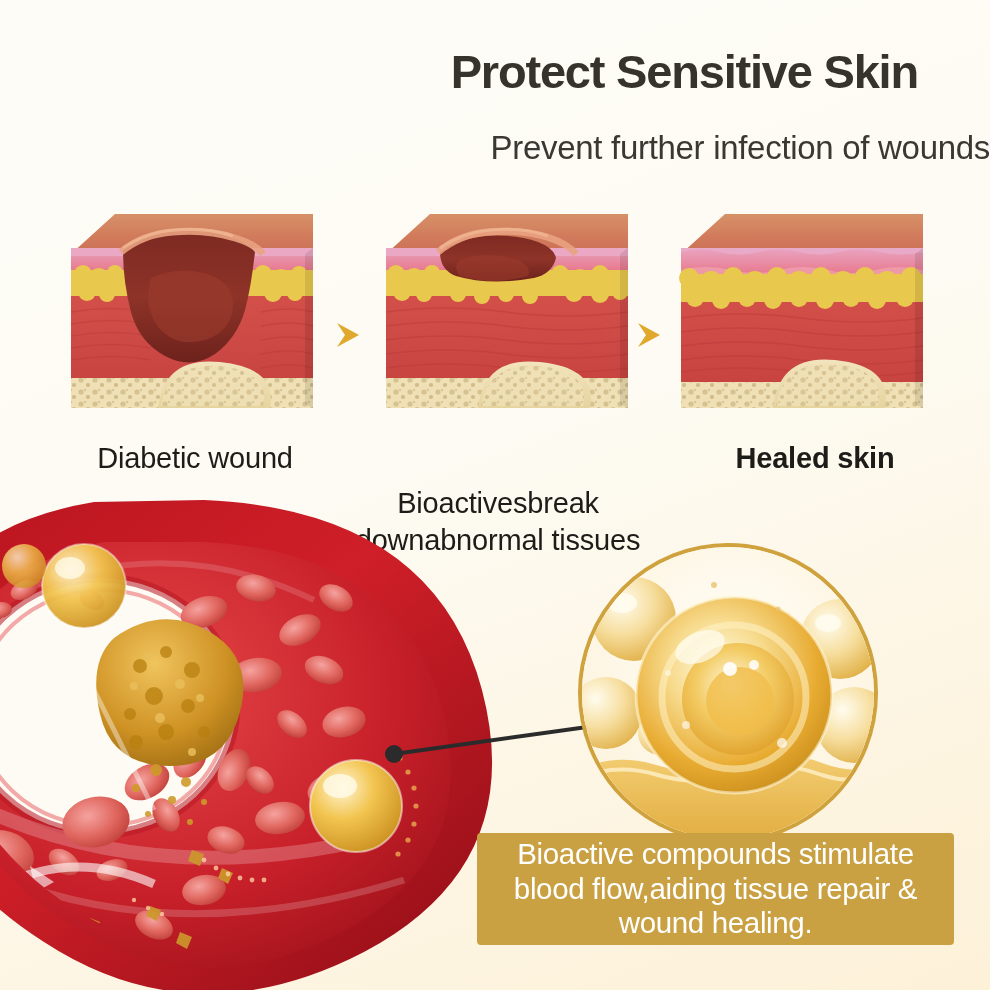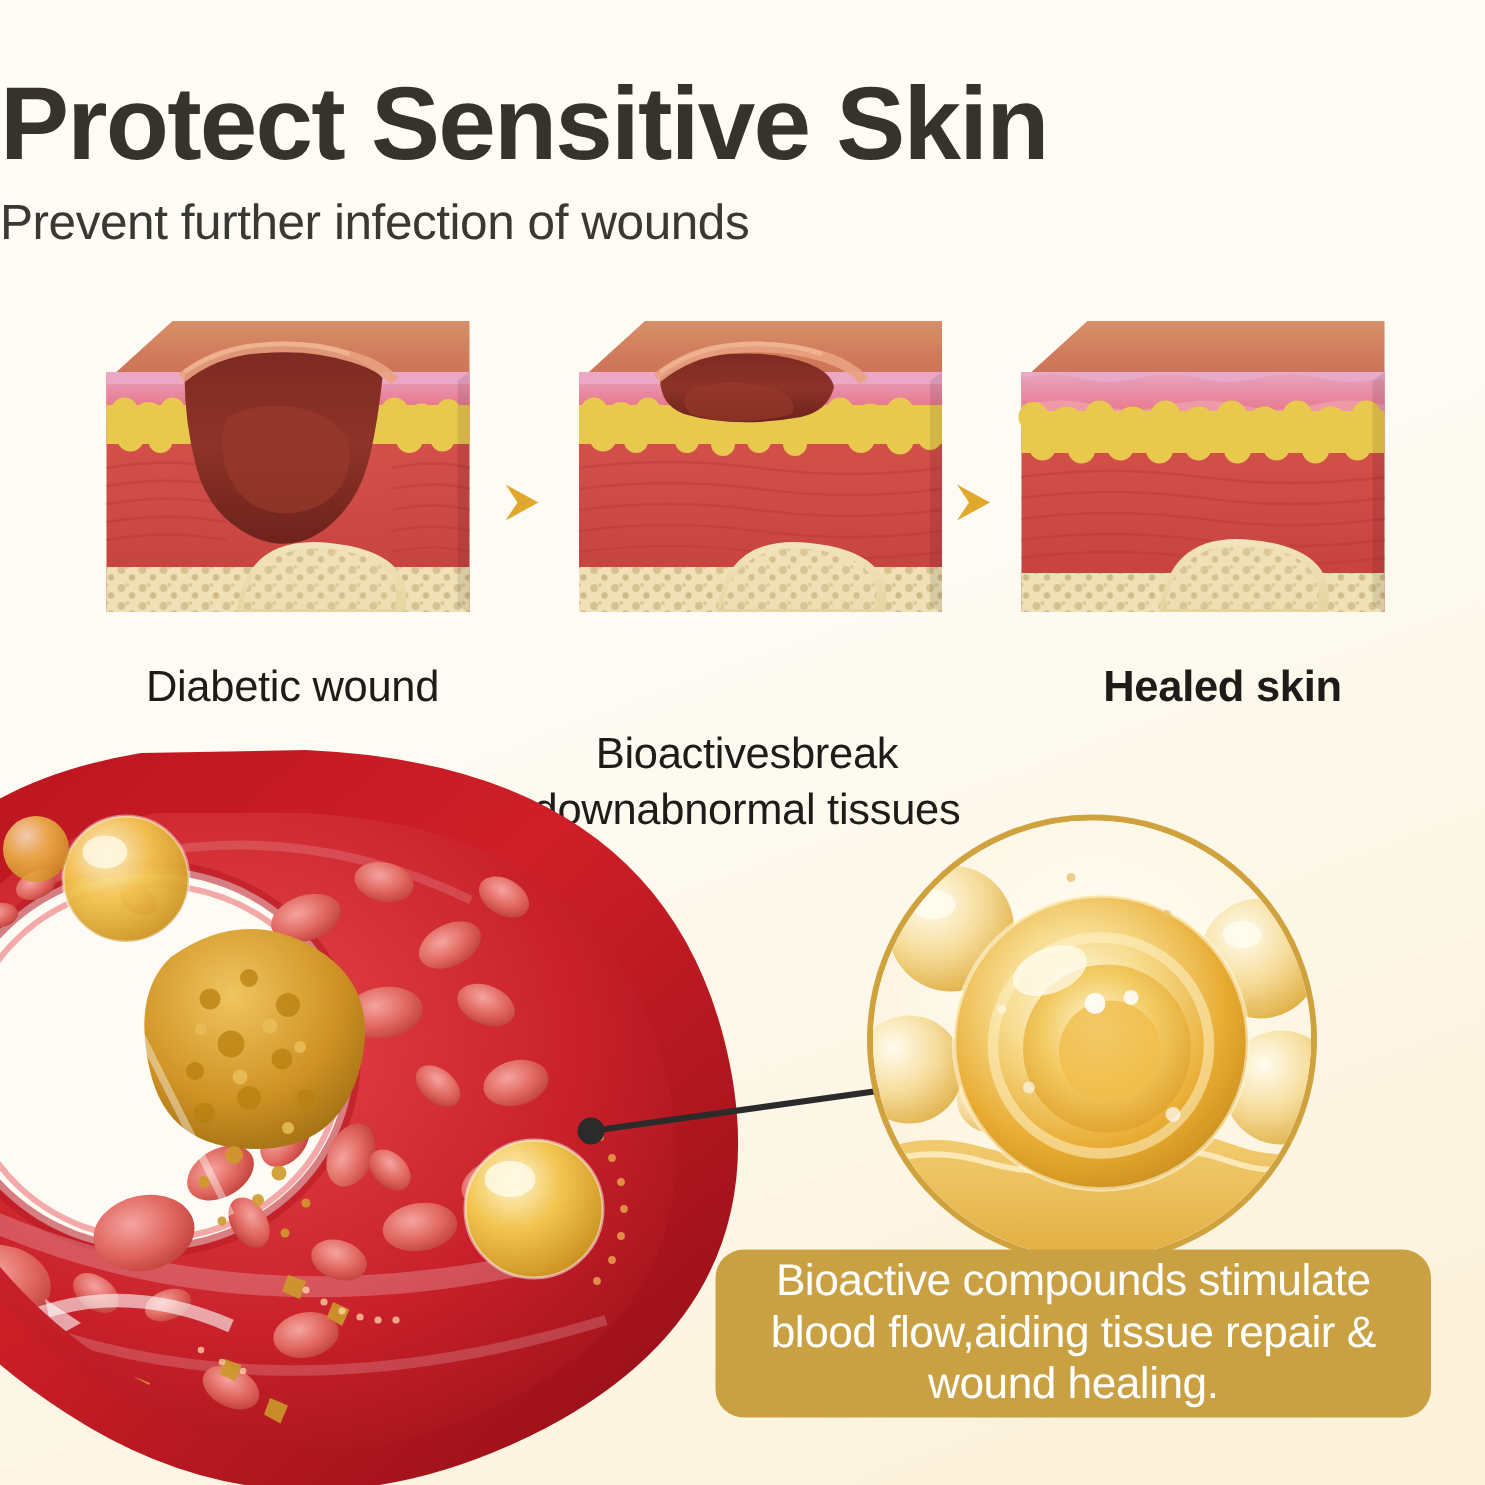--- a/index.html
+++ b/index.html
@@ -6,26 +6,26 @@
   body{
     width:990px;height:990px;overflow:hidden;position:relative;
     background:#fdfcf7;
     font-family:"Liberation Sans", sans-serif;
   }
   #stage{position:absolute;inset:0;width:990px;height:990px;overflow:hidden;
     background:linear-gradient(160deg,#fdfcf7 0%,#fdfbf3 45%,#fdf5e2 78%,#fdf1d8 100%);}
 
   
   .title{
-    position:absolute;left:0;top:48px;width:918px;text-align:left;
-    font-size:69px;line-height:1.0;font-weight:700;color:#35332c;
+    position:absolute;left:0;top:48px;width:918px;text-align:right;
+    font-size:47px;line-height:1.0;font-weight:700;color:#35332c;
     letter-spacing:-1.2px;
   }
   .subtitle{
-    position:absolute;left:0;top:131px;width:990px;text-align:left;
+    position:absolute;left:0;top:131px;width:990px;text-align:right;
     font-size:33px;line-height:1.0;font-weight:400;color:#3a3833;
     letter-spacing:-0.3px;
   }
 
   
   .diagram{position:absolute;top:208px;width:258px;height:212px;}
   .d1{left:63px;} .d2{left:378px;} .d3{left:673px;}
 
   .arrow{position:absolute;width:30px;height:30px;}
   .a1{left:333px;top:320px;} .a2{left:634px;top:320px;}
@@ -46,21 +46,21 @@
     position:absolute;left:578px;top:543px;width:300px;height:300px;
     border-radius:50%;overflow:hidden;
     border:4px solid #cfa23e;
     box-sizing:border-box;
   }
   .connector{position:absolute;left:380px;top:700px;width:280px;height:110px;}
 
   
   .goldbox{
     position:absolute;left:477px;top:833px;width:477px;height:112px;
-    background:#c9a142;border-radius:19px;
+    background:#c9a142;border-radius:4px;
     display:flex;align-items:center;justify-content:center;
   }
   .goldbox .txt{
     color:#ffffff;font-size:29.5px;line-height:1.17;font-weight:400;
     text-align:center;letter-spacing:-0.35px;padding:0 12px;
   }
 </style>
 </head>
 <body>
 

